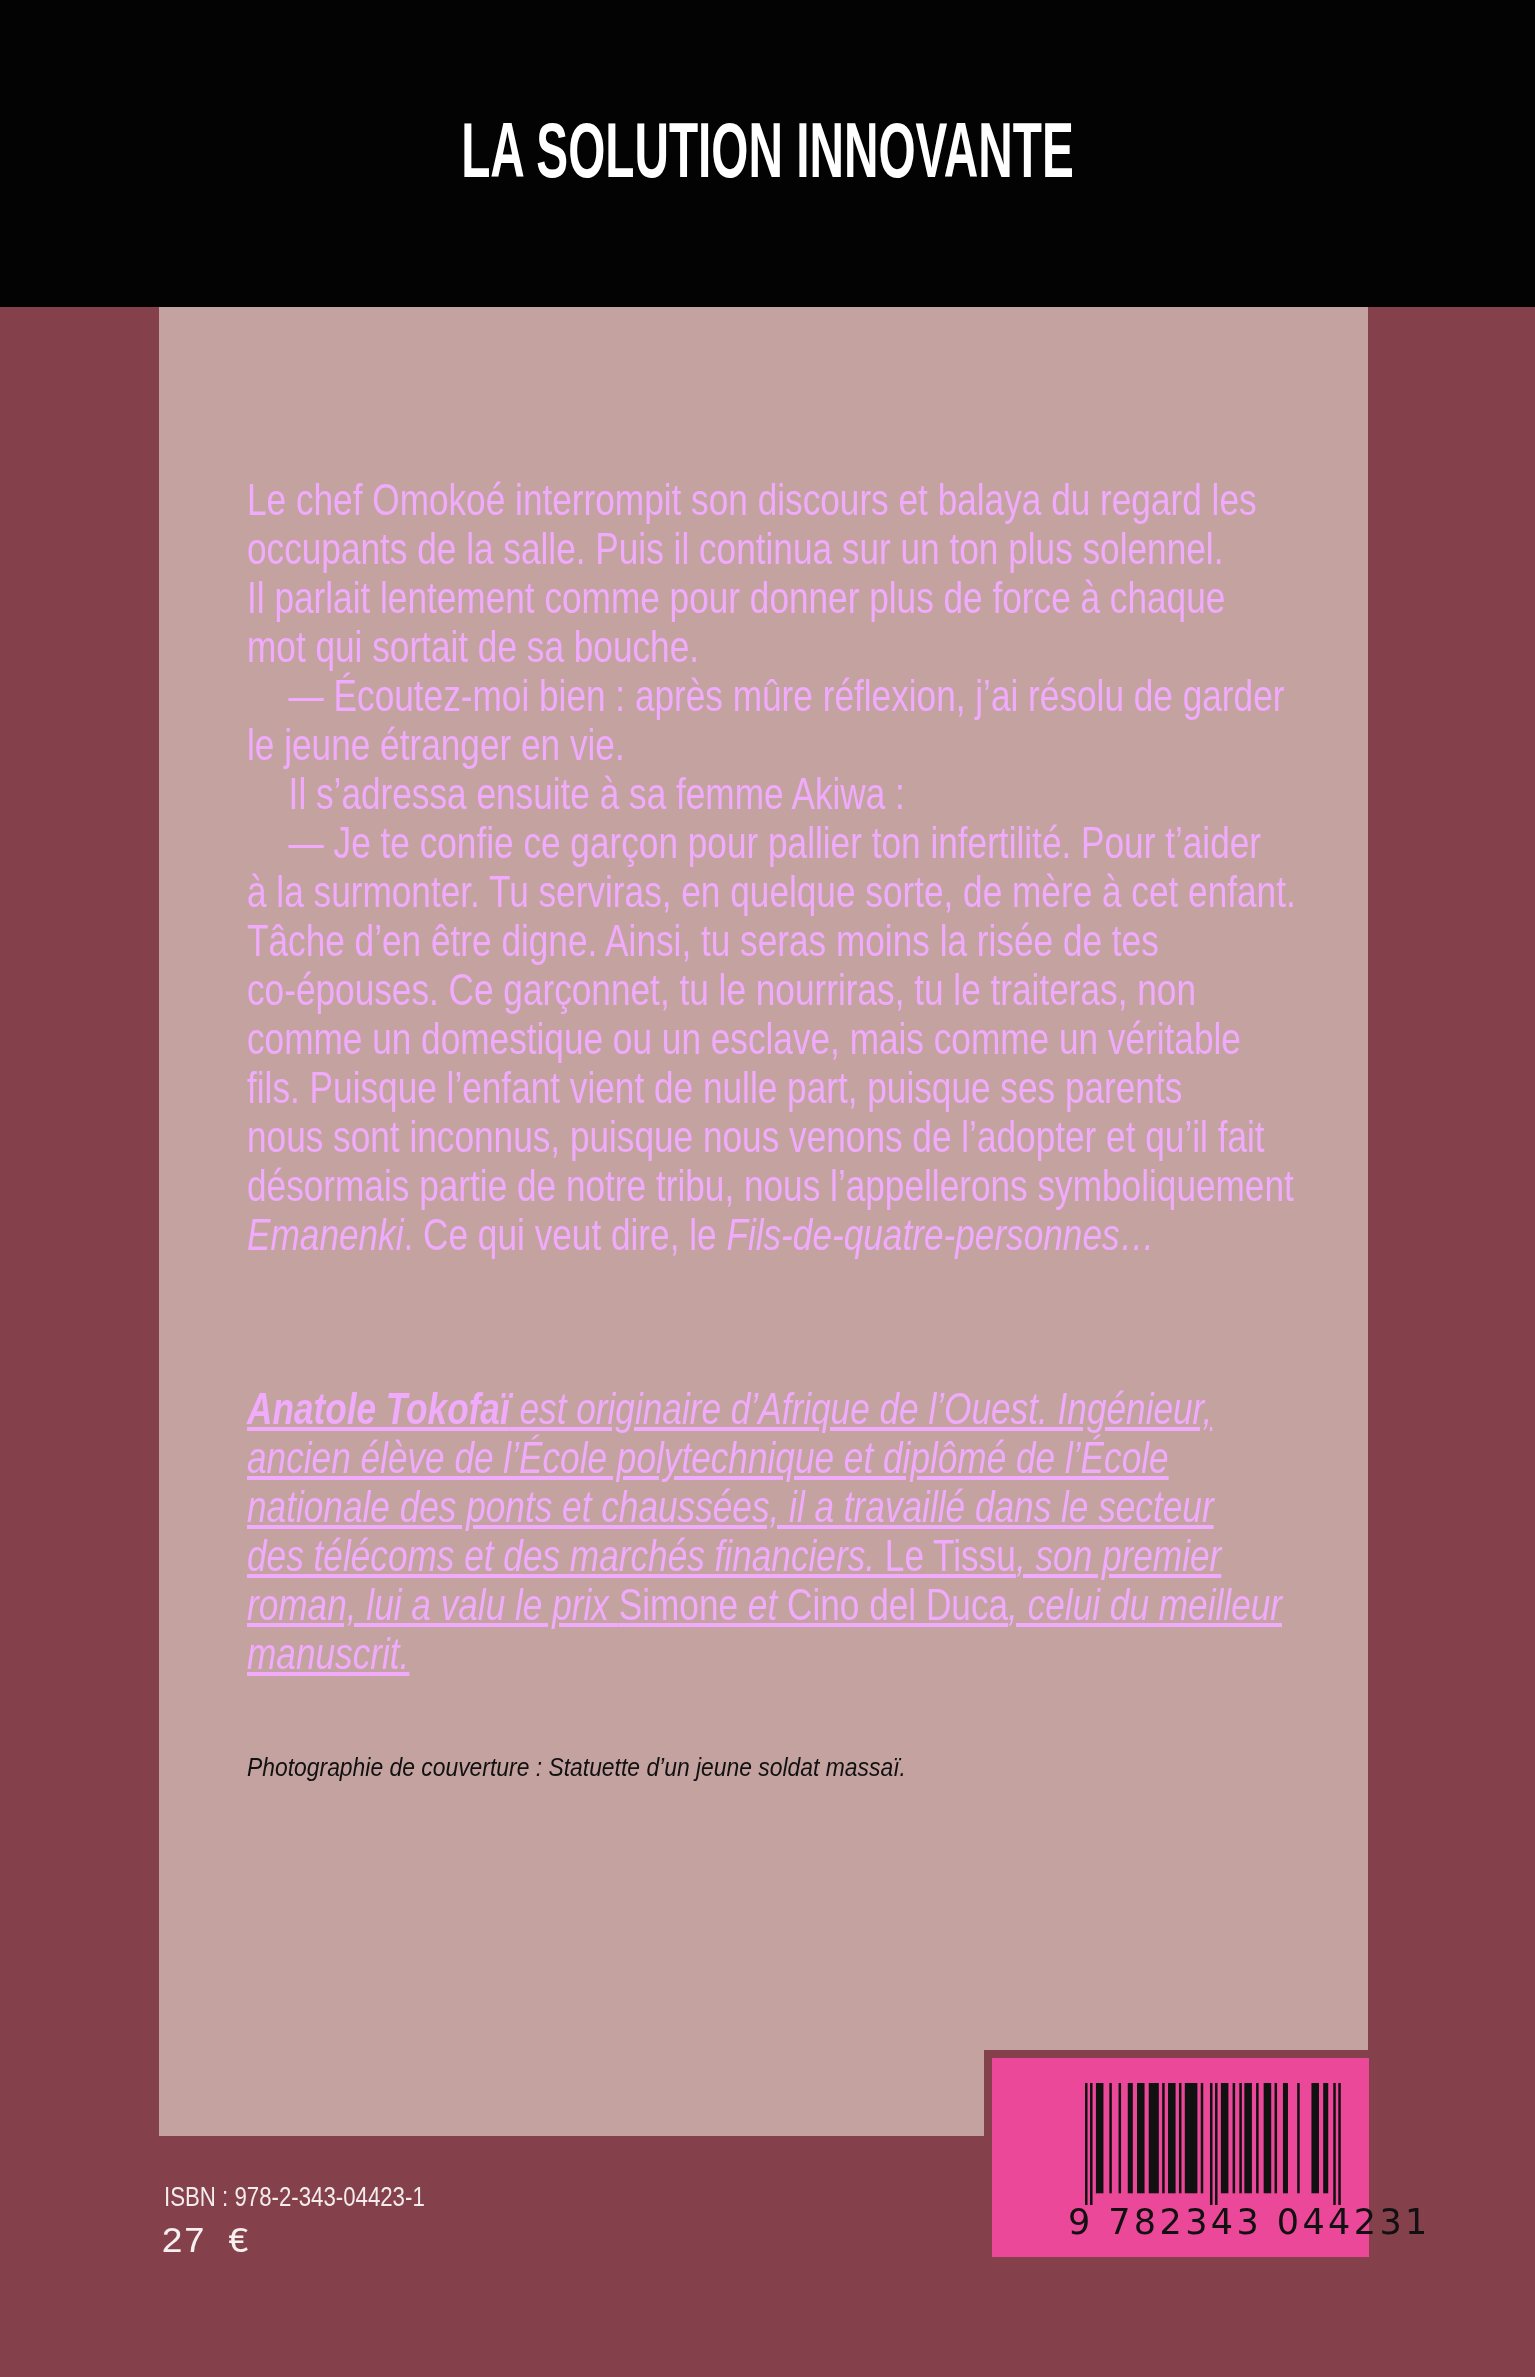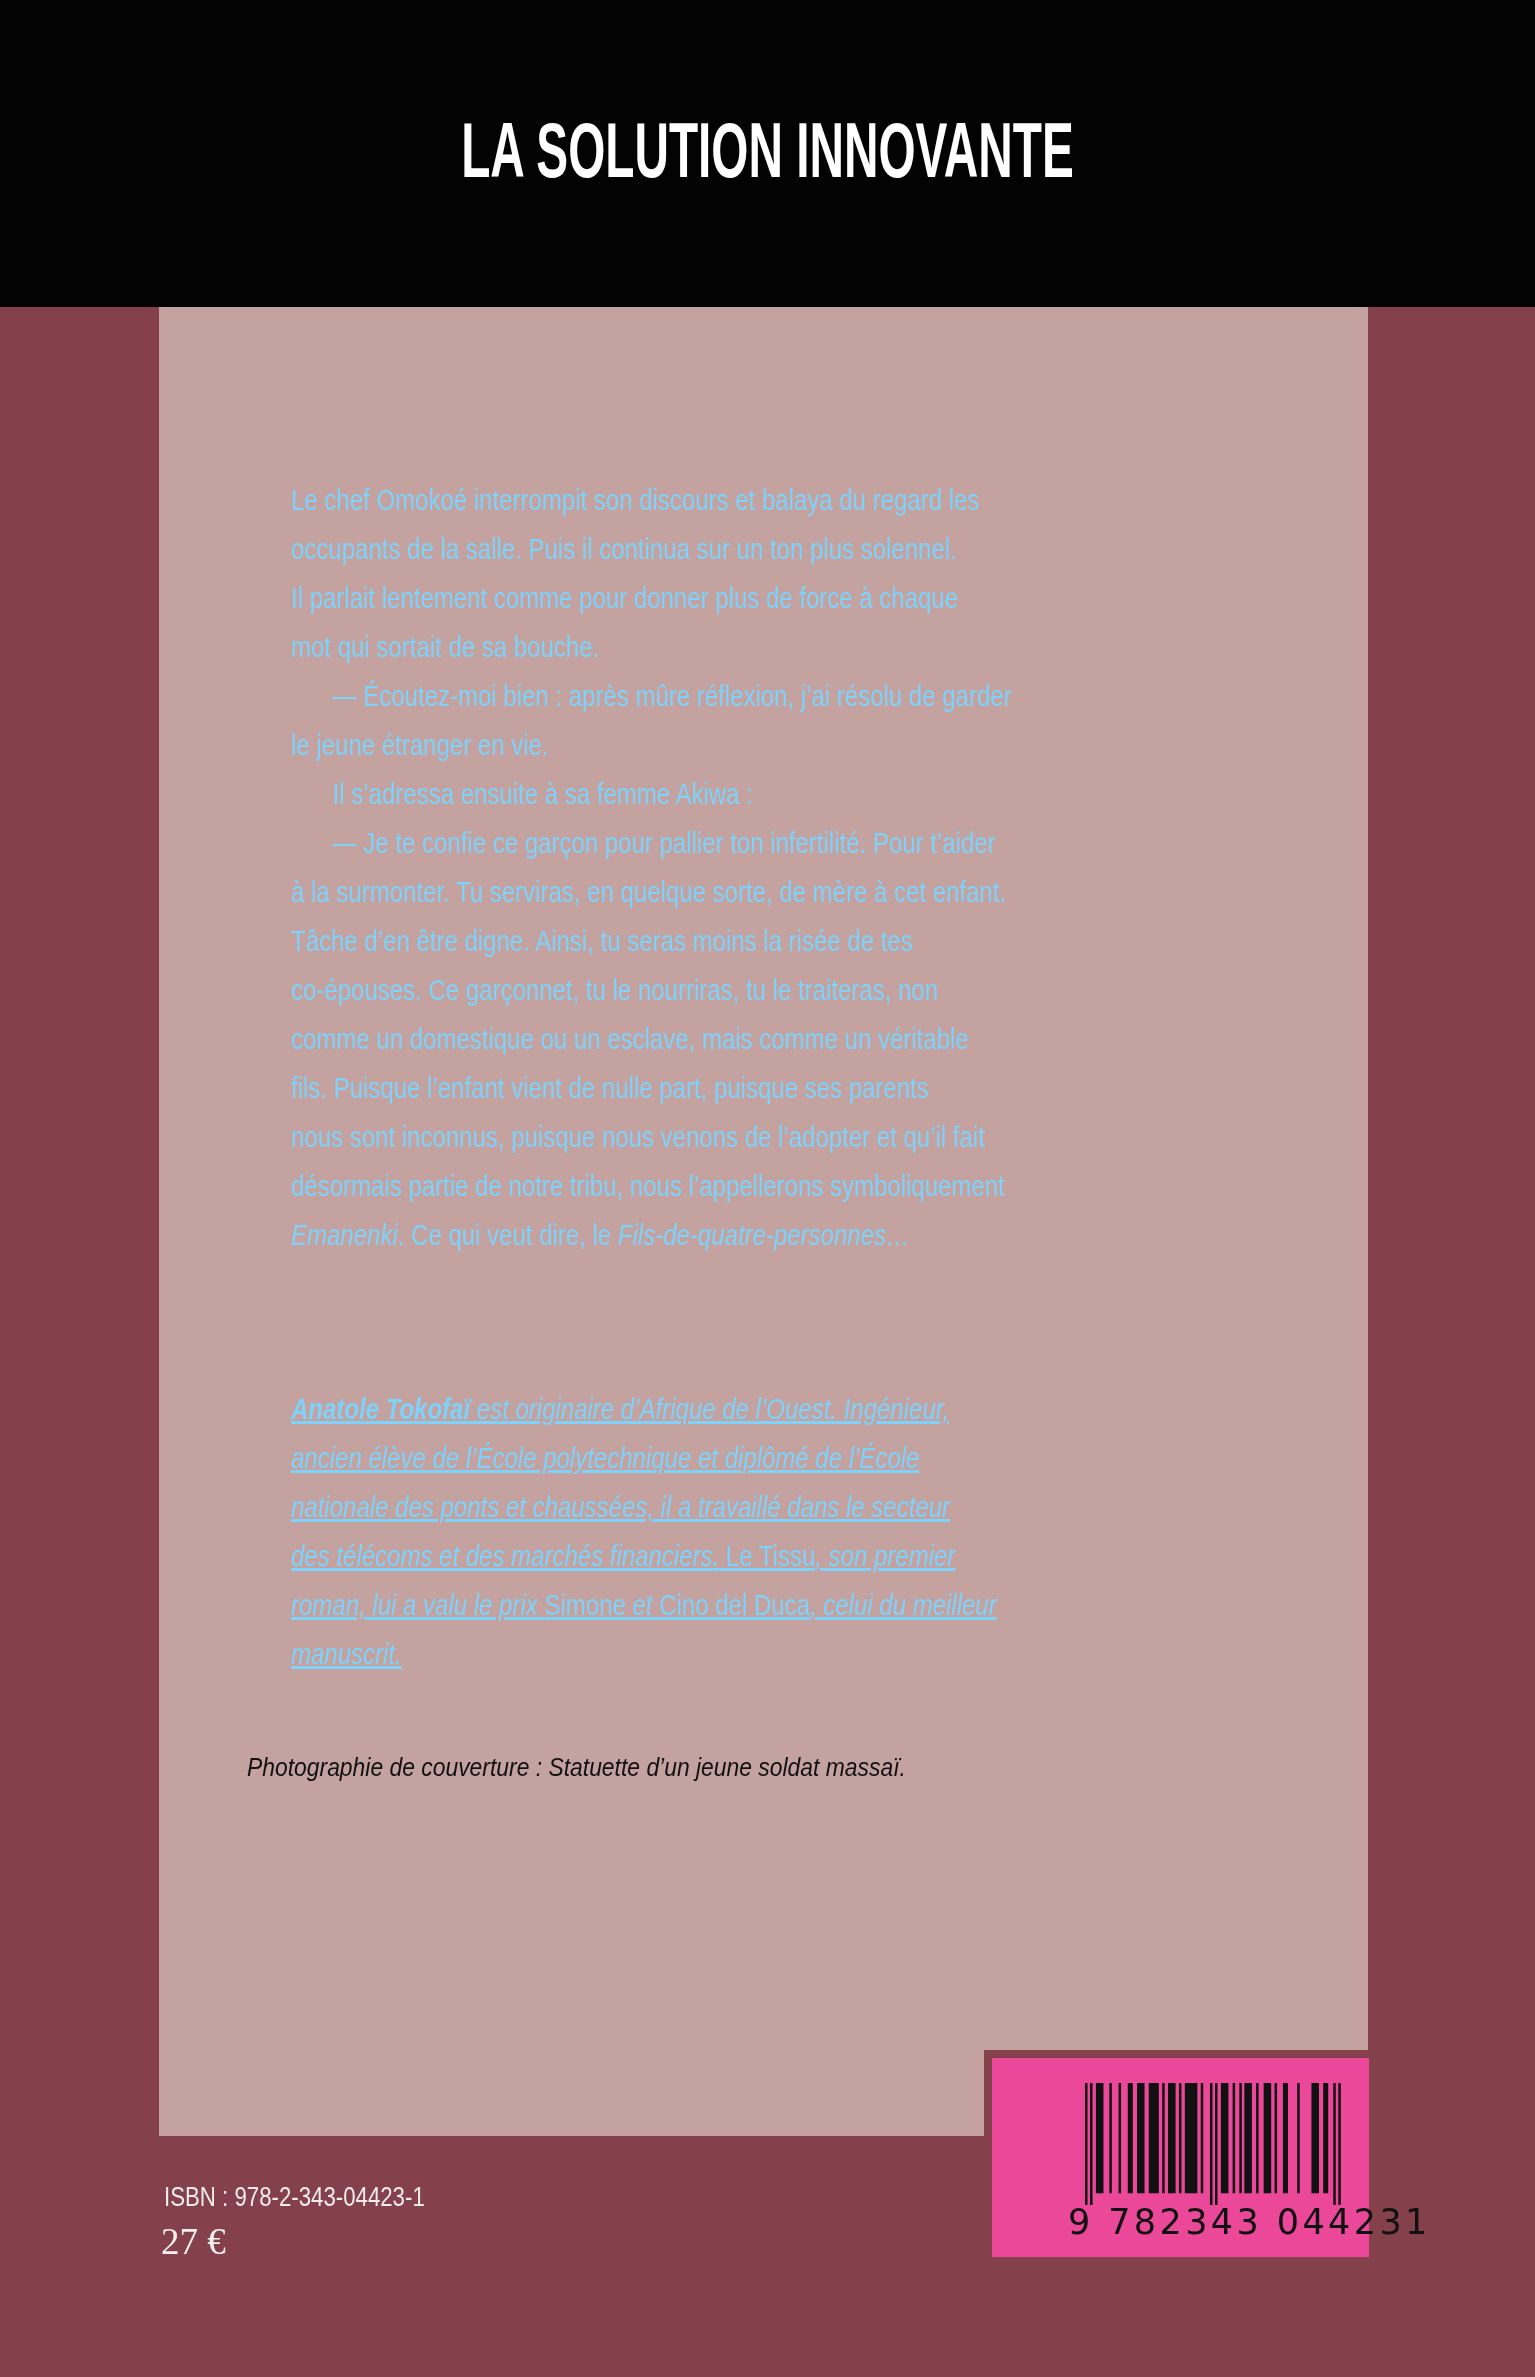--- a/index.html
+++ b/index.html
@@ -19,23 +19,22 @@
       font-family: "Liberation Sans", sans-serif; font-weight: bold;
       font-size: 77px; line-height: 77px; letter-spacing: 0px;
       transform: scaleX(0.62); transform-origin: 50% 50%;
     }
     .panel {
       position: absolute; left: 159px; top: 307px; width: 1209px; height: 1829px;
       background: #c4a2a0;
     }
     .text-block {
       position: absolute; left: 247px; width: 1037px;
-      color: #7dd3fc; font-size: 30px; line-height: 49px;
+      color: #f0abfc; font-size: 44px; line-height: 49px;
       font-family: "Liberation Sans", sans-serif;
-      margin-left: 44px;
     }
     .line {
       display: block; height: 49px; white-space: nowrap;
       transform-origin: 0 50%;
     }
     .indent { padding-left: 52px; }
     .it { font-style: italic; }
     .bold { font-weight: bold; }
     .excerpt { top: 475px; }
     .bio { top: 1384px; text-decoration: underline; }
@@ -44,21 +43,21 @@
       font-size: 26px; line-height: 34px; font-style: italic; color: #111;
       transform: scaleX(0.88); transform-origin: 0 50%; white-space: nowrap;
     }
     .isbn {
       position: absolute; left: 164px; top: 2179px;
       color: #f4ecec; font-size: 28.5px; line-height: 34px;
       transform: scaleX(0.78); transform-origin: 0 50%; white-space: nowrap;
     }
     .price {
       position: absolute; left: 161px; top: 2221px;
-      color: #f7f0f0; font-family: Liberation Serif, serif; font-size: 37px; line-height: 42px;
+      color: #f7f0f0; font-family: Liberation Mono, monospace; font-size: 37px; line-height: 42px;
       white-space: nowrap;
     }
     .barcode-frame {
       position: absolute; left: 984px; top: 2050px; width: 393px; height: 214px;
       background: #84414b;
     }
     .barcode-box {
       position: absolute; left: 992px; top: 2058px; width: 377px; height: 199px;
       background: #ec4899;
     }

